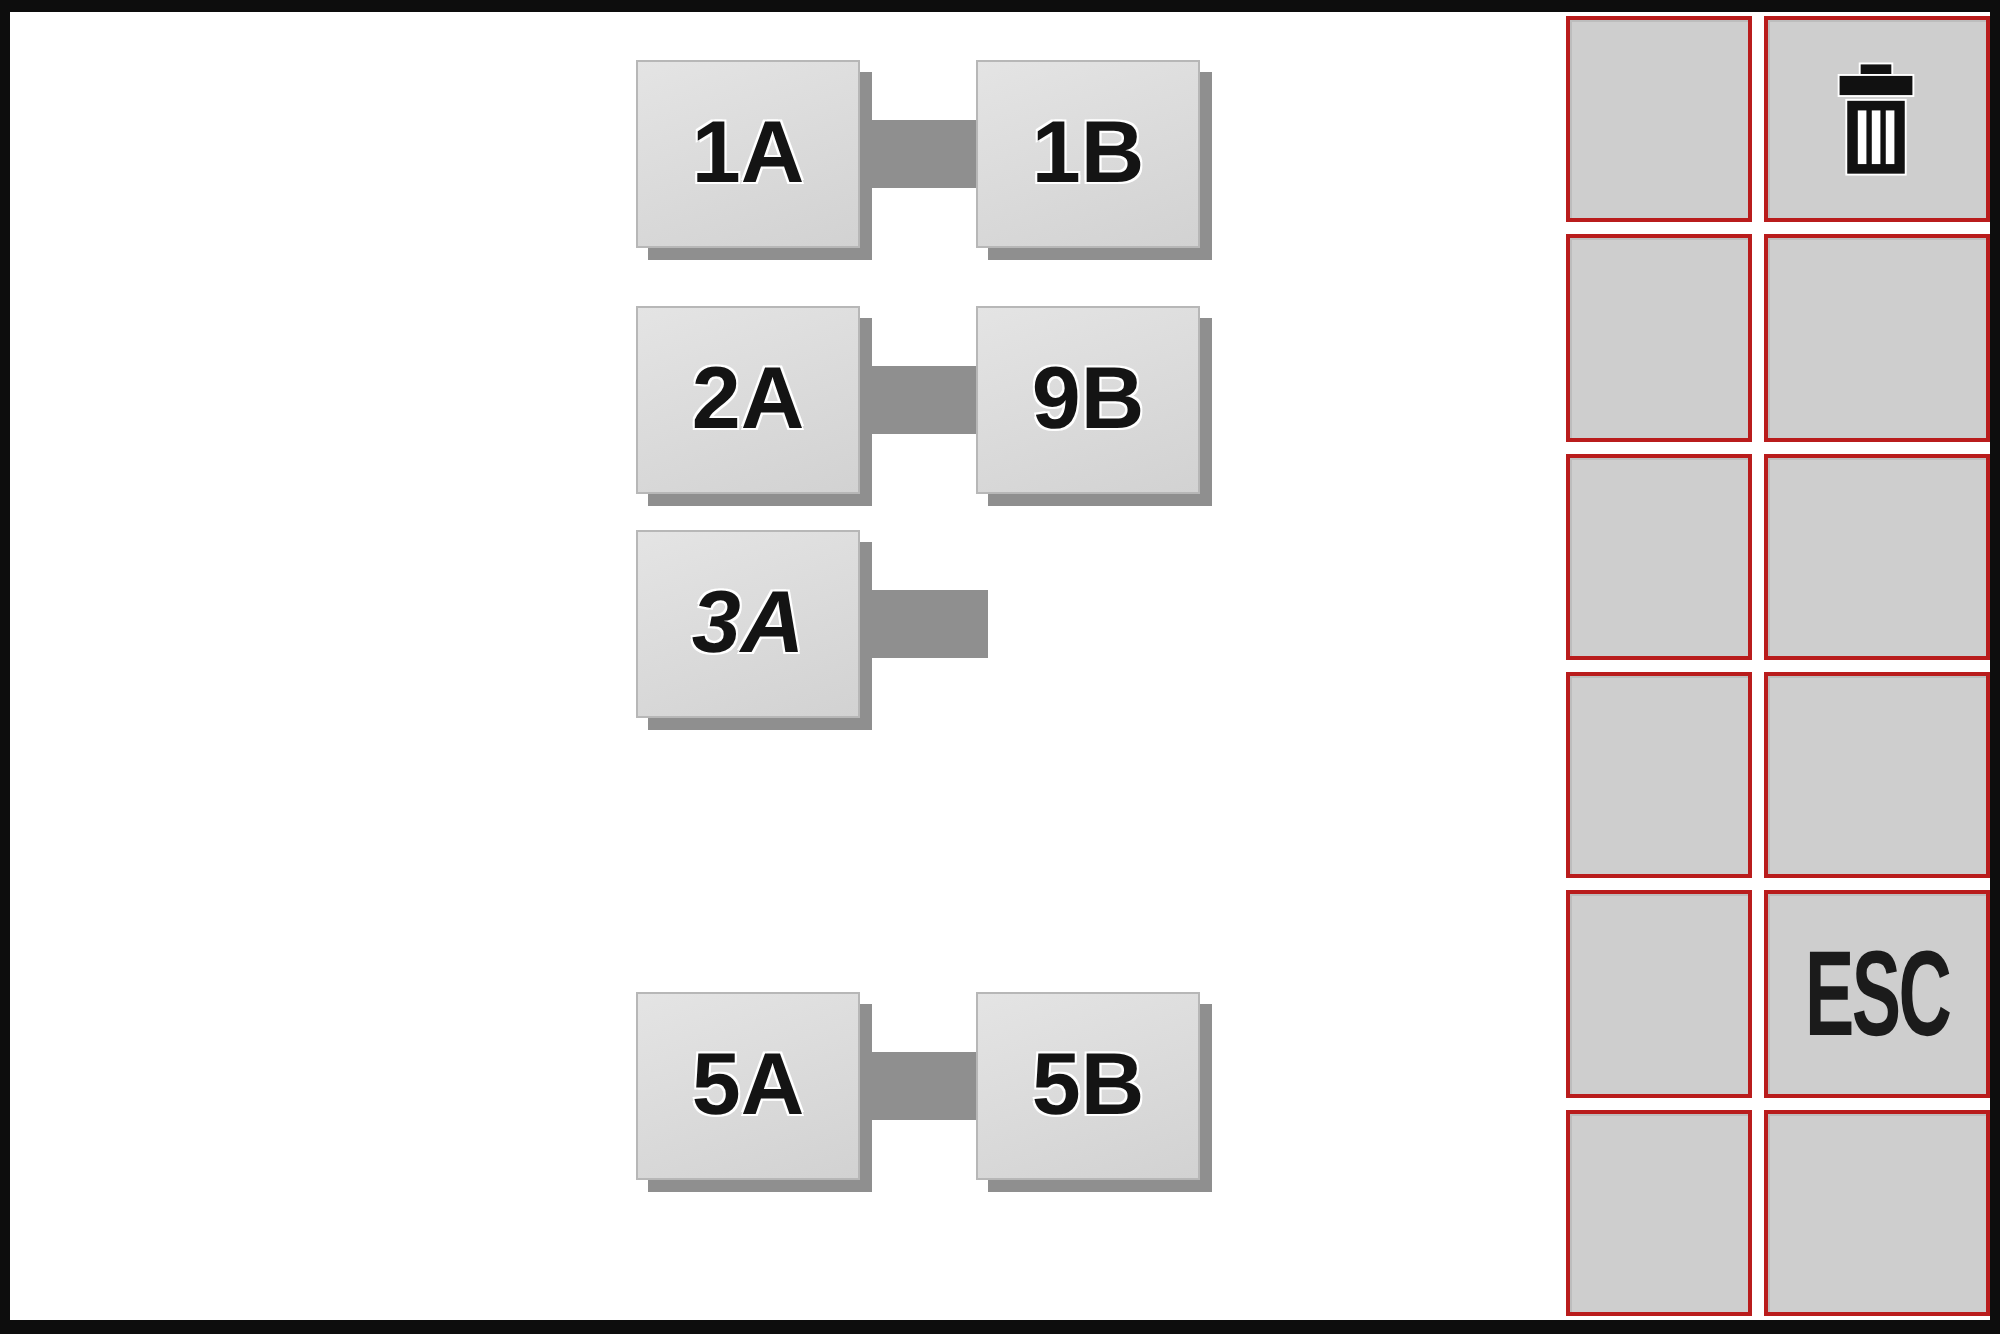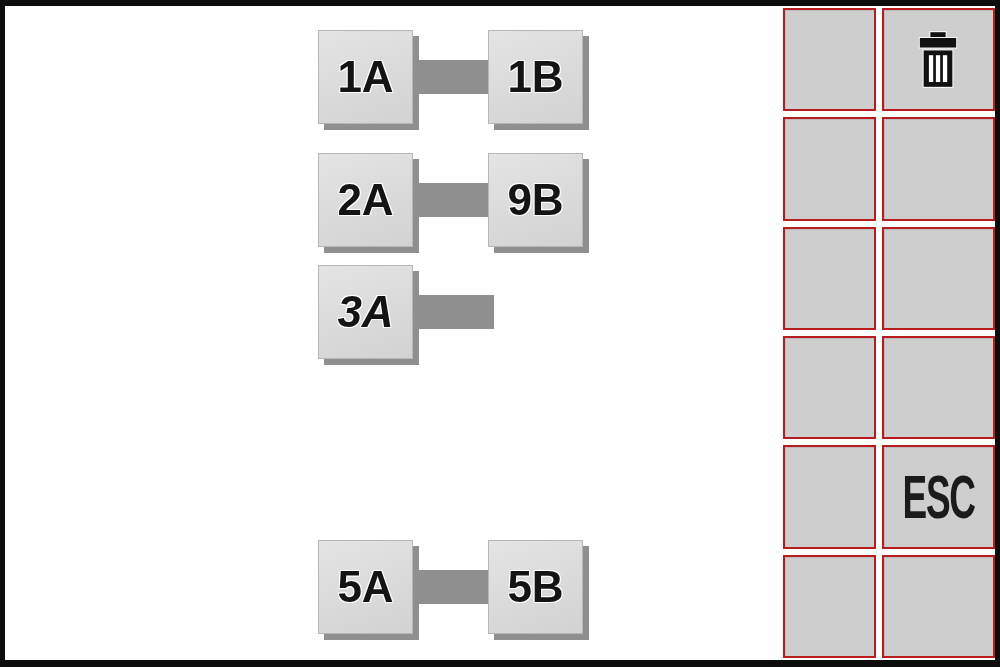--- a/index.html
+++ b/index.html
@@ -16,39 +16,39 @@
     border-style:solid;
     border-color:#0d0d0d;
     border-width:6px 5px 7px 5px;
     pointer-events:none;
     z-index:30;
   }
   
   .pairs-area{position:absolute;inset:0;z-index:5;}
   .pair{position:absolute;left:318px;width:280px;height:97px;}
   .btn{
-    position:absolute;top:0;width:95px;height:94px;
+    position:absolute;top:0;width:112px;height:94px;
     background:linear-gradient(160deg,#e4e4e4 0%,#dadada 55%,#d2d2d2 100%);
     border:1px solid #b7b7b7;
     box-shadow:6px 6px 0 #8f8f8f;
     display:flex;align-items:center;justify-content:center;
     box-sizing:border-box;
   }
   .btn.left{left:0;}
   .btn.right{left:170px;}
   .btn .lbl{
     font-size:44px;font-weight:700;color:#141414;
     text-shadow:1px 1px 0 #ffffff,-1px -1px 0 #ffffff,1px -1px 0 #ffffff,-1px 1px 0 #ffffff;
     letter-spacing:0px;line-height:1;
   }
   .connector{
     position:absolute;left:96px;width:80px;top:30px;height:34px;
     background:#8f8f8f;z-index:-1;
   }
-  .row-0{top:30px;} .row-1{top:153px;} .row-2{top:265px;font-style:italic;} .row-3{top:400px;} .row-4{top:540px;padding-left:46px;}
+  .row-0{top:30px;} .row-1{top:153px;} .row-2{top:265px;font-style:italic;} .row-3{top:400px;} .row-4{top:496px;padding-left:46px;}
   
   .sidebar{
     position:absolute;top:6px;bottom:7px;left:777px;right:5px;
     background:#ffffff;
     display:grid;
     grid-template-columns:1fr 1fr;
     grid-template-rows:repeat(6,1fr);
     gap:6px;
     padding:2px 0 2px 6px;
     box-sizing:border-box;

